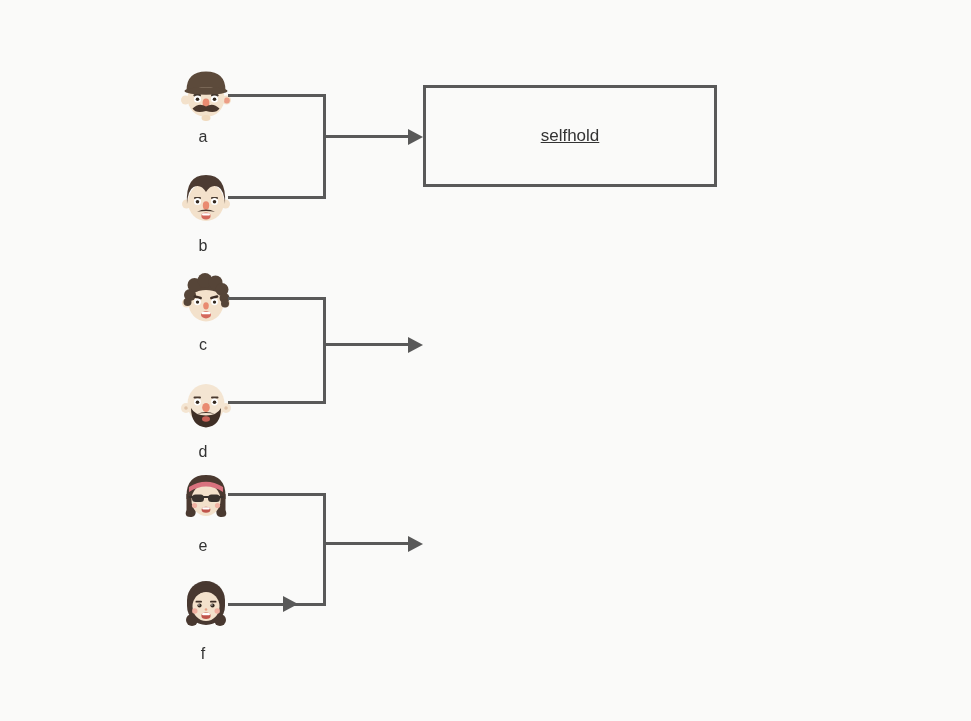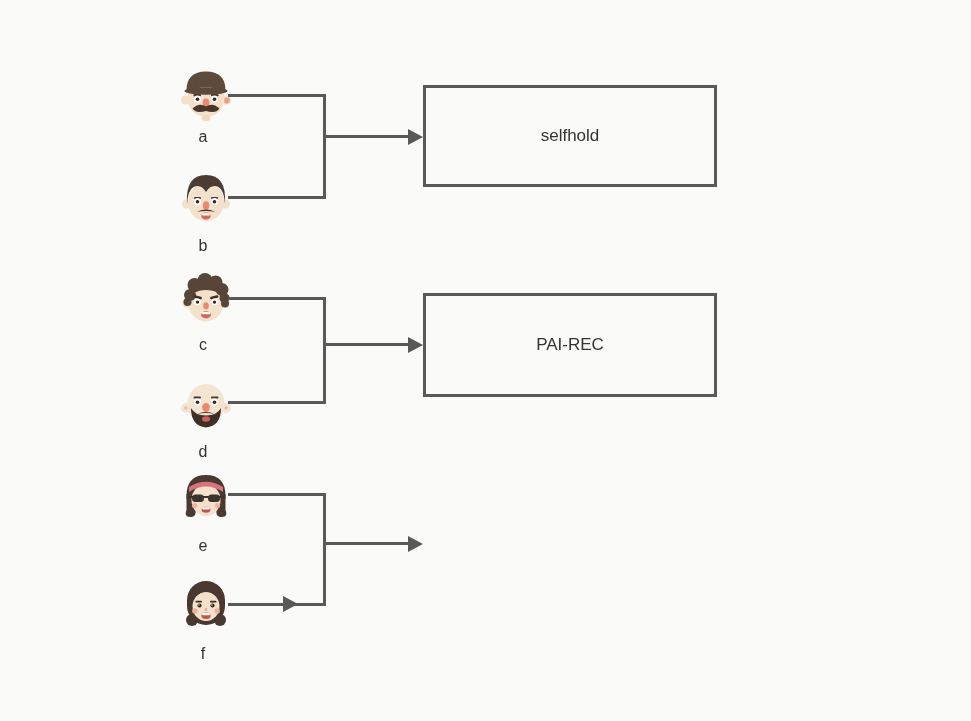--- a/index.html
+++ b/index.html
@@ -17,21 +17,21 @@
   .hline, .vline { position:absolute; background:#595959; }
   .arrowhead {
     position:absolute; width:0; height:0;
     border-top:8px solid transparent; border-bottom:8px solid transparent;
     border-left:15px solid #595959;
   }
   .node-box {
     position:absolute; left:423px; width:294px; box-sizing:border-box;
     border:3px solid #595959; background:transparent;
     display:flex; align-items:center; justify-content:center;
-    font-size:17px; color:#333333;
+    font-size:17px; color:#333333;text-decoration:underline;
   }
 </style>
 </head>
 <body>
 
 <div class="canvas">
 
   <div class="actor" style="left:180px;top:68px">
     <svg viewBox="0 0 52 56">
       <circle cx="5.5" cy="32" r="4.5" fill="#f3e1cb"></circle>
@@ -178,17 +178,14 @@
   <div class="hline" style="left:228px;top:493px;width:98px;height:3px"></div>
   <div class="hline" style="left:228px;top:603px;width:98px;height:3px"></div>
   <div class="arrowhead" style="left:283px;top:596px"></div>
   <div class="vline" style="left:323px;top:493px;width:3px;height:113px"></div>
   <div class="hline" style="left:323px;top:542px;width:85px;height:3px"></div>
   <div class="arrowhead" style="left:408px;top:536px"></div>
 
   <div class="node-box" style="top:85px;height:102px">
     <span>selfhold</span>
   </div>
-  <div class="node-box" style="top:293px;height:104px">
-    <span>PAI-REC</span>
-  </div>
 
 </div>
 
 </body></html>

